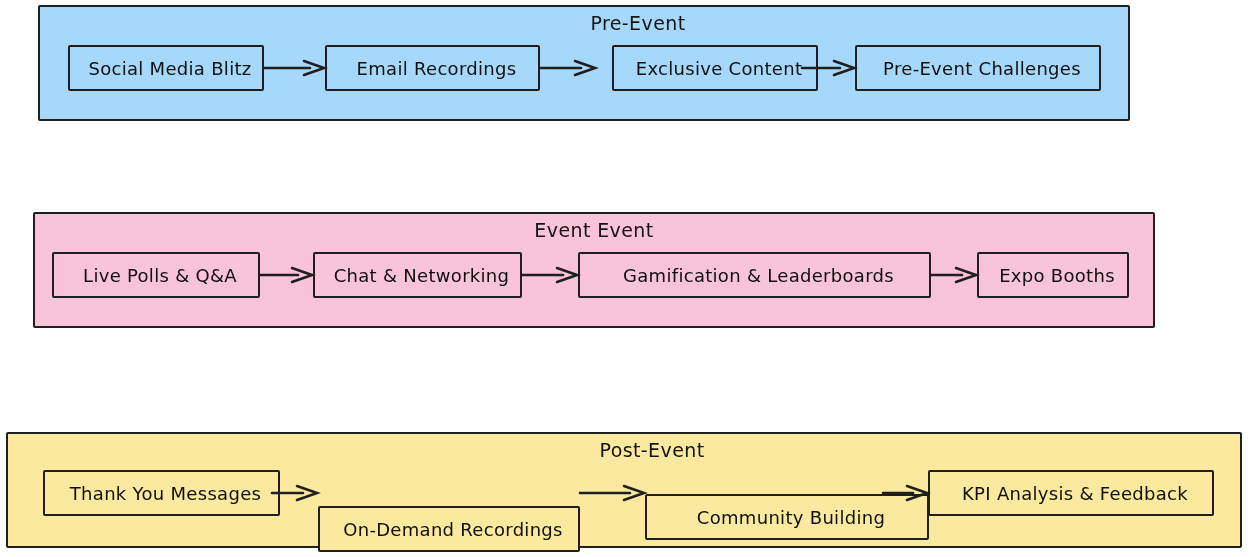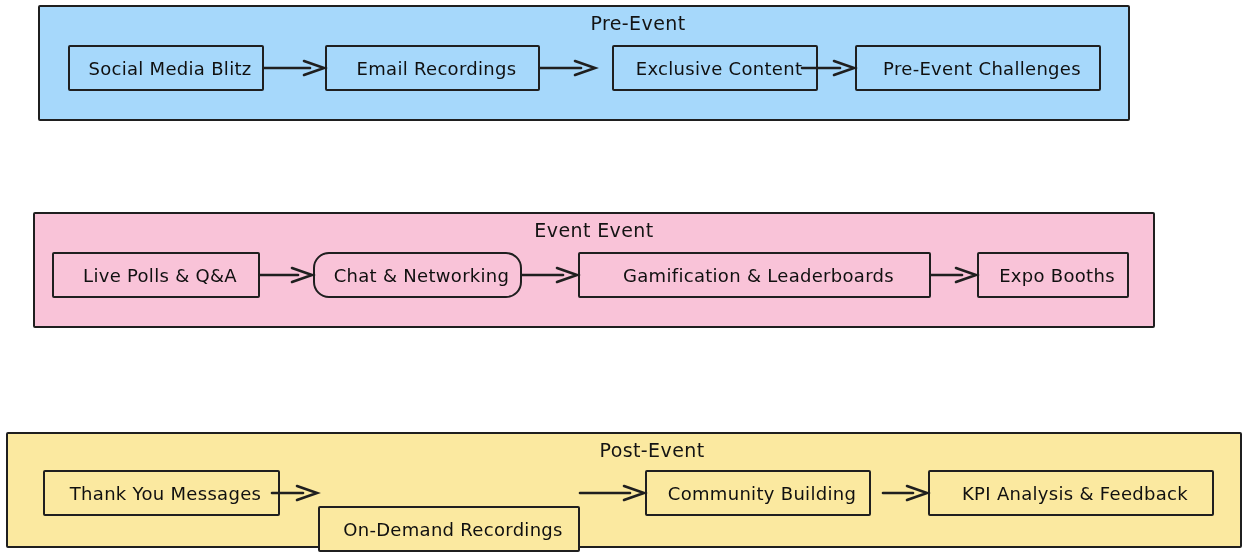--- a/index.html
+++ b/index.html
@@ -82,21 +82,21 @@
     </div>
     <div class="edge" style="left: 802px; top: 57px;">
       <svg width="54" height="22" viewBox="0 0 54 22">
         <path d="M0 11 L38 11" stroke="#1f1f1f" stroke-width="2.6" fill="none" stroke-linecap="round"></path>
         <path d="M32 4 L52 11 L32 18" stroke="#1f1f1f" stroke-width="2.6" fill="none" stroke-linejoin="miter" stroke-linecap="round"></path>
       </svg>
     </div>
     <div class="cluster" style="left: 33px; top: 212px; width: 1122px; height: 116px; background: rgb(249, 195, 216); border-color: rgb(31, 31, 31);"></div>
     <div class="cluster-title" style="top: 219px; left: 33px; width: 1122px; right: auto;">Event Event</div>
     <div class="node" style="left: 52px; top: 252px; width: 208px; height: 46px; background: rgb(249, 195, 216); border-color: rgb(31, 31, 31);">Live Polls &amp; Q&amp;A</div>
-    <div class="node" style="left: 313px; top: 252px; width: 209px; height: 46px; background: rgb(249, 195, 216); border-color: rgb(31, 31, 31); border-radius: 16px;">Chat &amp; Networking</div>
+    <div class="node" style="left: 313px; top: 252px; width: 209px; height: 46px; background: rgb(249, 195, 216); border-color: rgb(31, 31, 31);">Chat &amp; Networking</div>
     <div class="node" style="left: 578px; top: 252px; width: 353px; height: 46px; background: rgb(249, 195, 216); border-color: rgb(31, 31, 31);">Gamification &amp; Leaderboards</div>
     <div class="node" style="left: 977px; top: 252px; width: 152px; height: 46px; background: rgb(249, 195, 216); border-color: rgb(31, 31, 31);">Expo Booths</div>
     <div class="edge" style="left: 260px; top: 264px;">
       <svg width="54" height="22" viewBox="0 0 54 22">
         <path d="M0 11 L38 11" stroke="#1f1f1f" stroke-width="2.6" fill="none" stroke-linecap="round"></path>
         <path d="M32 4 L52 11 L32 18" stroke="#1f1f1f" stroke-width="2.6" fill="none" stroke-linejoin="miter" stroke-linecap="round"></path>
       </svg>
     </div>
     <div class="edge" style="left: 522px; top: 264px;">
       <svg width="57" height="22" viewBox="0 0 57 22">
@@ -107,21 +107,21 @@
     <div class="edge" style="left: 931px; top: 264px;">
       <svg width="47" height="22" viewBox="0 0 47 22">
         <path d="M0 11 L31 11" stroke="#1f1f1f" stroke-width="2.6" fill="none" stroke-linecap="round"></path>
         <path d="M25 4 L45 11 L25 18" stroke="#1f1f1f" stroke-width="2.6" fill="none" stroke-linejoin="miter" stroke-linecap="round"></path>
       </svg>
     </div>
     <div class="cluster" style="left: 6px; top: 432px; width: 1236px; height: 116px; background: rgb(251, 233, 160); border-color: rgb(31, 31, 31);"></div>
     <div class="cluster-title" style="top: 439px; left: 6px; width: 1236px; right: auto; padding-left: 28px;">Post-Event</div>
     <div class="node" style="left: 35px; top: 470px; width: 237px; height: 46px; background: rgb(251, 233, 160); border-color: rgb(31, 31, 31); margin-left: 8px;">Thank You Messages</div>
     <div class="node" style="left: 318px; top: 470px; width: 262px; height: 46px; background: rgb(251, 233, 160); border-color: rgb(31, 31, 31); margin-top: 36px;">On-Demand Recordings</div>
-    <div class="node" style="left: 645px; top: 470px; width: 226px; height: 46px; background: rgb(251, 233, 160); border-color: rgb(31, 31, 31);">Community Building</div>
+    <div class="node" style="left: 645px; top: 494px; width: 284px; height: 46px; background: rgb(251, 233, 160); border-color: rgb(31, 31, 31);">Community Building</div>
     <div class="node" style="left: 928px; top: 470px; width: 286px; height: 46px; background: rgb(251, 233, 160); border-color: rgb(31, 31, 31);">KPI Analysis &amp; Feedback</div>
     <div class="edge" style="left: 272px; top: 482px;">
       <svg width="47" height="22" viewBox="0 0 47 22">
         <path d="M0 11 L31 11" stroke="#1f1f1f" stroke-width="2.6" fill="none" stroke-linecap="round"></path>
         <path d="M25 4 L45 11 L25 18" stroke="#1f1f1f" stroke-width="2.6" fill="none" stroke-linejoin="miter" stroke-linecap="round"></path>
       </svg>
     </div>
     <div class="edge" style="left: 580px; top: 482px;">
       <svg width="66" height="22" viewBox="0 0 66 22">
         <path d="M0 11 L50 11" stroke="#1f1f1f" stroke-width="2.6" fill="none" stroke-linecap="round"></path>

